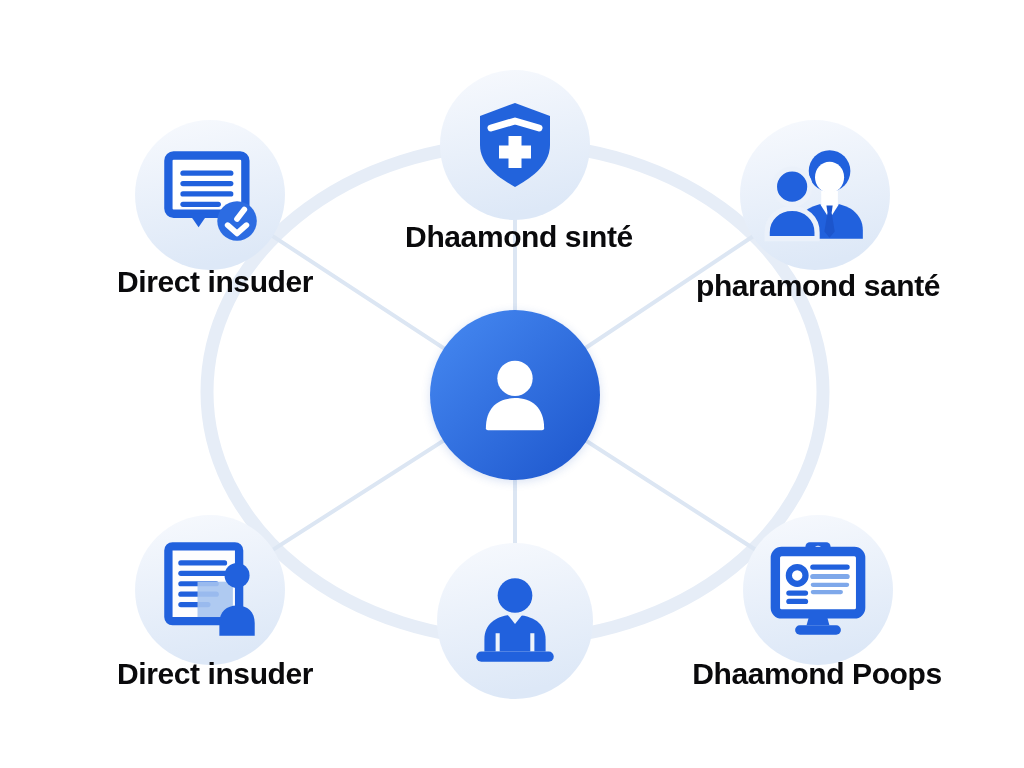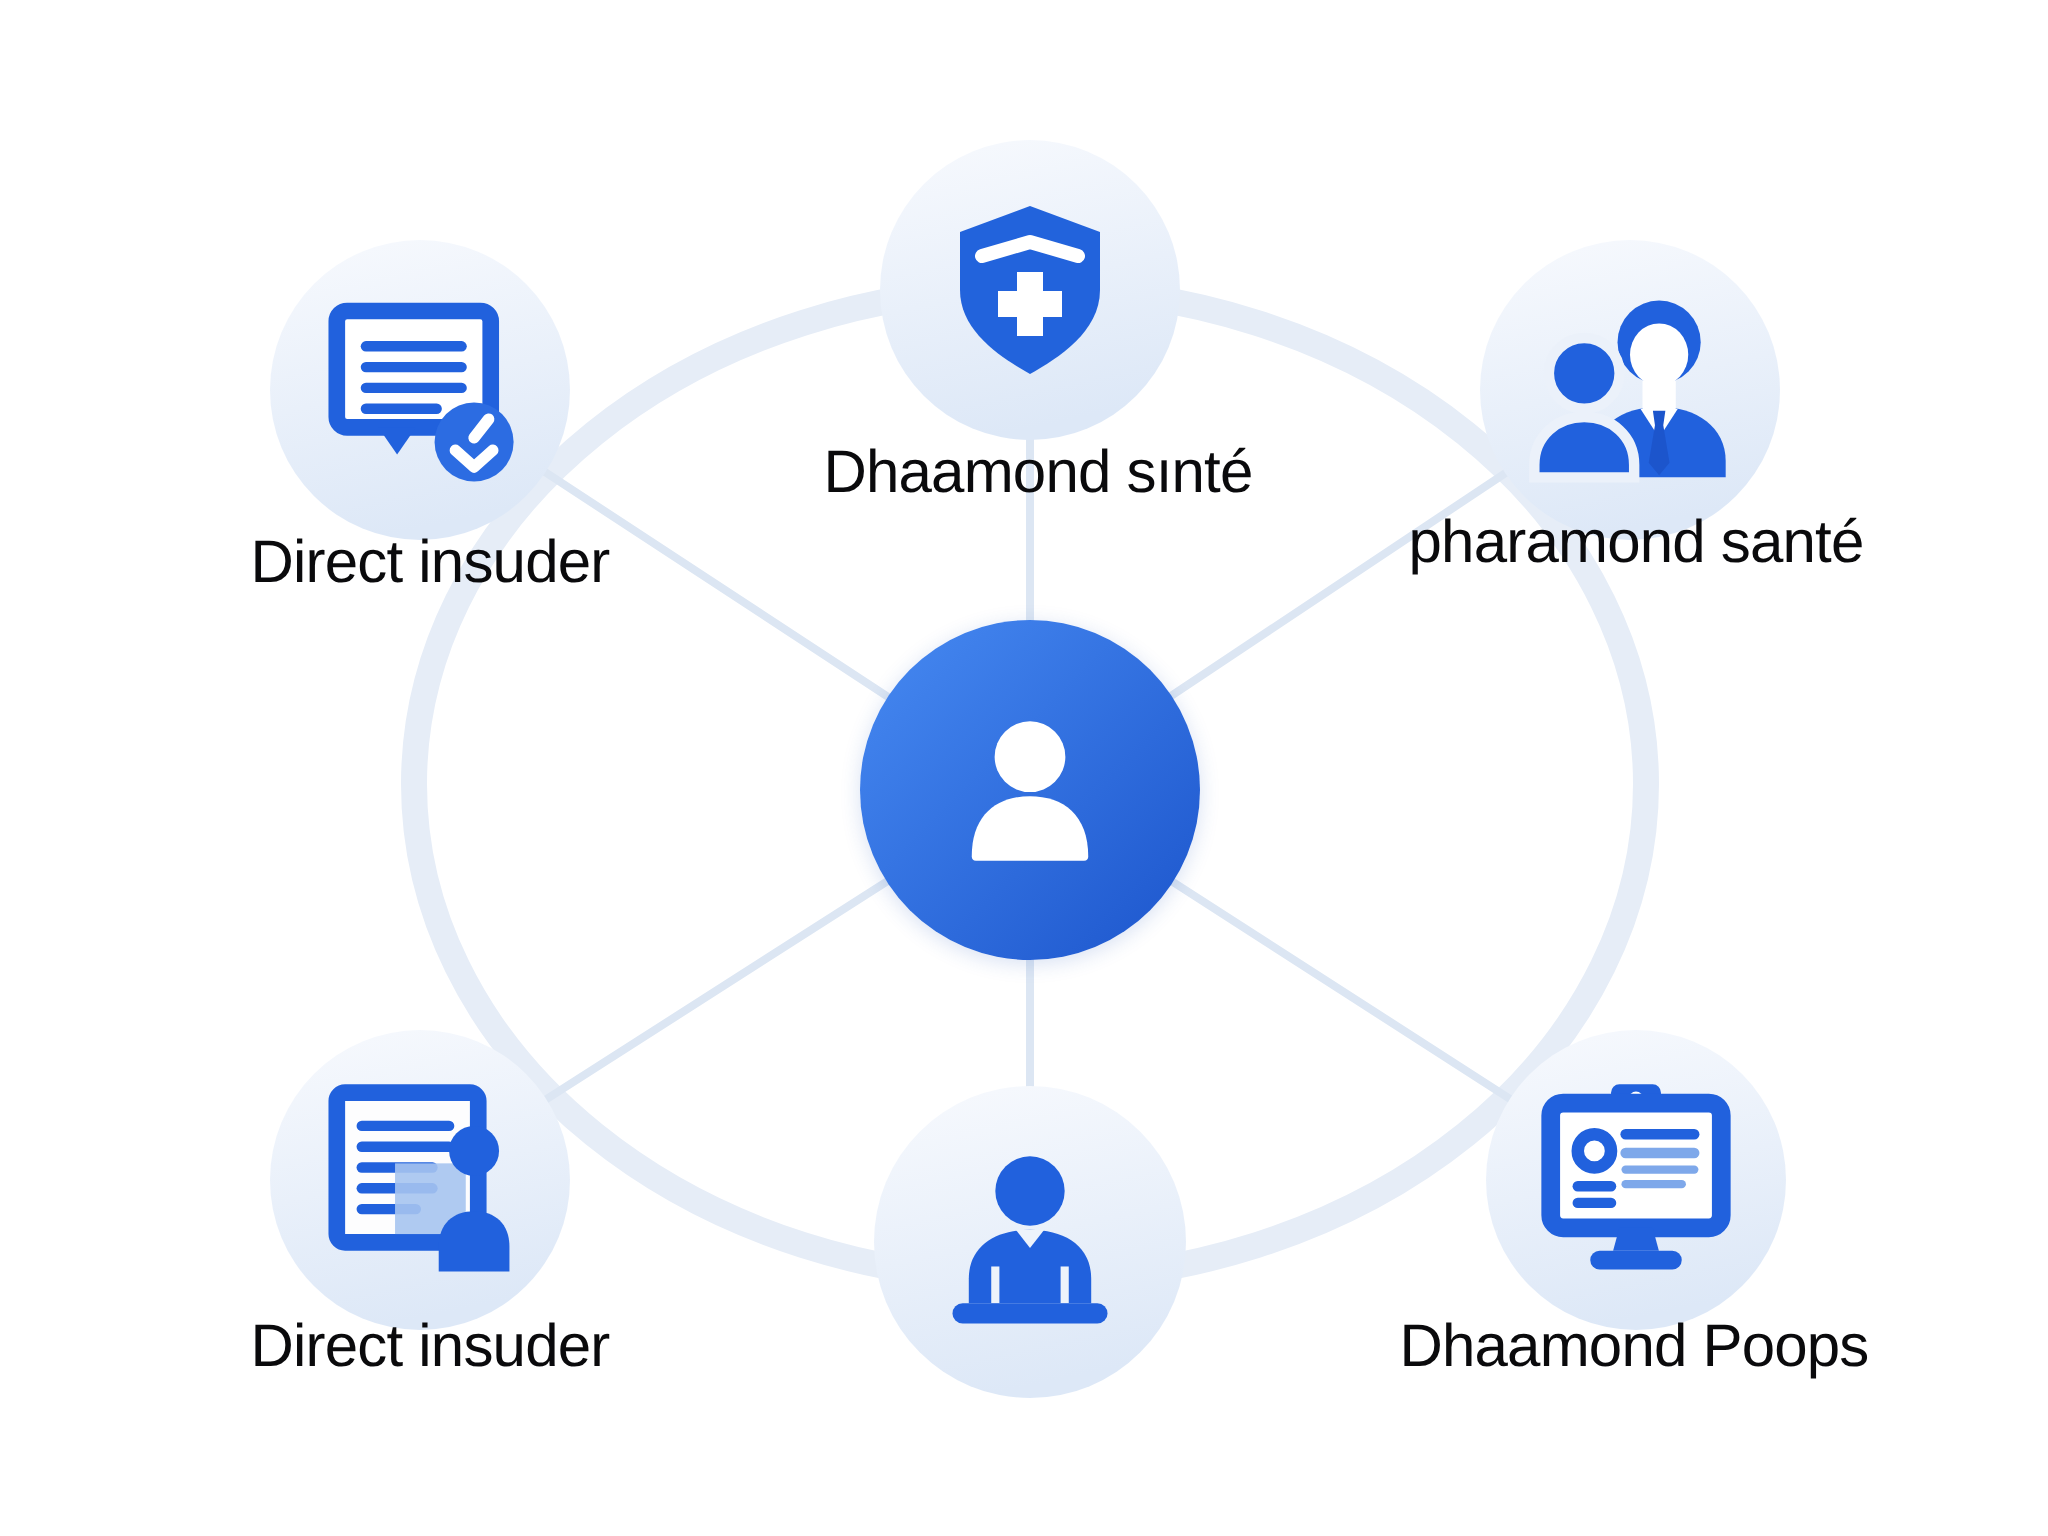--- a/index.html
+++ b/index.html
@@ -6,33 +6,33 @@
   #canvas{position:relative;width:1024px;height:768px;overflow:hidden;background:#ffffff;
           font-family:"Liberation Sans",sans-serif;}
   svg.bg{position:absolute;left:0;top:0;z-index:0;}
   .node{position:absolute;border-radius:50%;z-index:2;
         background:linear-gradient(168deg,#f5f8fd 8%,#dde8f7 88%);
         display:flex;align-items:center;justify-content:center;}
   .node svg{display:block;}
   .node-center{background:linear-gradient(135deg,#478af2 0%,#1c55cc 100%);
         box-shadow:0 2px 10px rgba(40,90,190,0.18);}
   .label{position:absolute;z-index:3;transform:translateX(-50%);
-         font-weight:400;font-size:30px;line-height:32px;color:#0a0a0c;
+         font-weight:700;font-size:30px;line-height:32px;color:#0a0a0c;
          letter-spacing:-0.4px;white-space:nowrap;}
   
   .n-tl{left:135px;top:120px;width:150px;height:150px;}
   .n-tc{left:440px;top:70px;width:150px;height:150px;}
   .n-tr{left:740px;top:120px;width:150px;height:150px;}
   .n-c {left:430px;top:310px;width:170px;height:170px;}
   .n-bl{left:135px;top:515px;width:150px;height:150px;}
   .n-bc{left:437px;top:543px;width:156px;height:156px;}
   .n-br{left:743px;top:515px;width:150px;height:150px;}
   .l-tl{left:215px;top:266px;}
   .l-tc{left:519px;top:221px;}
-  .l-tr{left:818px;top:256px;}
+  .l-tr{left:818px;top:270px;}
   .l-bl{left:215px;top:658px;}
   .l-br{left:817px;top:658px;}
 </style>
 </head>
 <body>
 
 <div id="canvas">
 
   <svg class="bg" width="1024" height="768" viewBox="0 0 1024 768">
     <ellipse cx="515" cy="392" rx="308" ry="248" fill="none" stroke="#e6edf7" stroke-width="13"></ellipse>

